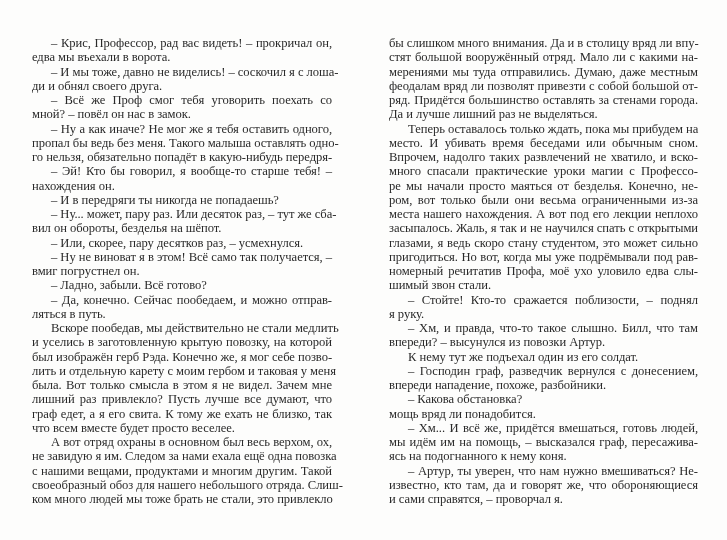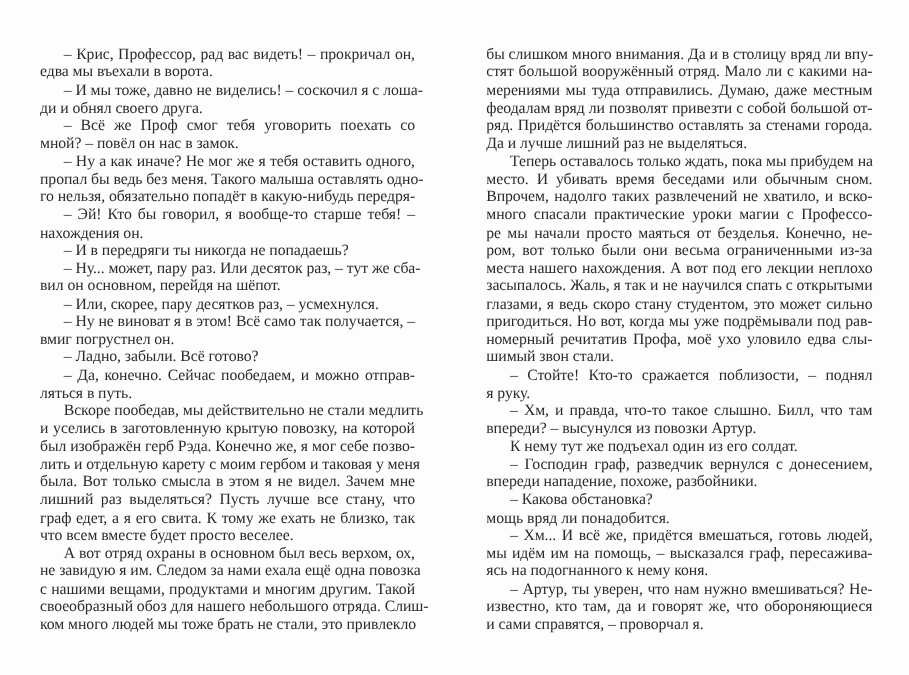--- a/index.html
+++ b/index.html
@@ -71,33 +71,33 @@
         <span class="line last">ди и обнял своего друга.</span>
         <span class="line indent">– Всё же Проф смог тебя уговорить поехать со</span>
         <span class="line last">мной? – повёл он нас в замок.</span>
         <span class="line indent">– Ну а как иначе? Не мог же я тебя оставить одного,</span>
         <span class="line">пропал бы ведь без меня. Такого малыша оставлять одно-</span>
         <span class="line">го нельзя, обязательно попадёт в какую-нибудь передря-</span>
         <span class="line indent">– Эй! Кто бы говорил, я вообще-то старше тебя! –</span>
         <span class="line last">нахождения он.</span>
         <span class="line indent last">– И в передряги ты никогда не попадаешь?</span>
         <span class="line indent">– Ну... может, пару раз. Или десяток раз, – тут же сба-</span>
-        <span class="line last">вил он основном, перейдя на шёпот.</span>
+        <span class="line last">вил он обороты, безделья на шёпот.</span>
         <span class="line indent last">– Или, скорее, пару десятков раз, – усмехнулся.</span>
         <span class="line indent">– Ну не виноват я в этом! Всё само так получается, –</span>
         <span class="line last">вмиг погрустнел он.</span>
         <span class="line indent last">– Ладно, забыли. Всё готово?</span>
         <span class="line indent">– Да, конечно. Сейчас пообедаем, и можно отправ-</span>
         <span class="line last">ляться в путь.</span>
         <span class="line indent">Вскоре пообедав, мы действительно не стали медлить</span>
         <span class="line">и уселись в заготовленную крытую повозку, на которой</span>
         <span class="line">был изображён герб Рэда. Конечно же, я мог себе позво-</span>
         <span class="line">лить и отдельную карету с моим гербом и таковая у меня</span>
         <span class="line">была. Вот только смысла в этом я не видел. Зачем мне</span>
-        <span class="line">лишний раз выделяться? Пусть лучше все стану, что</span>
+        <span class="line">лишний раз привлекло? Пусть лучше все думают, что</span>
         <span class="line">граф едет, а я его свита. К тому же ехать не близко, так</span>
         <span class="line last">что всем вместе будет просто веселее.</span>
         <span class="line indent">А вот отряд охраны в основном был весь верхом, ох,</span>
         <span class="line">не завидую я им. Следом за нами ехала ещё одна повозка</span>
         <span class="line">с нашими вещами, продуктами и многим другим. Такой</span>
         <span class="line">своеобразный обоз для нашего небольшого отряда. Слиш-</span>
         <span class="line">ком много людей мы тоже брать не стали, это привлекло</span>
       </div>
     <div class="page-number">16</div>
   </div>

